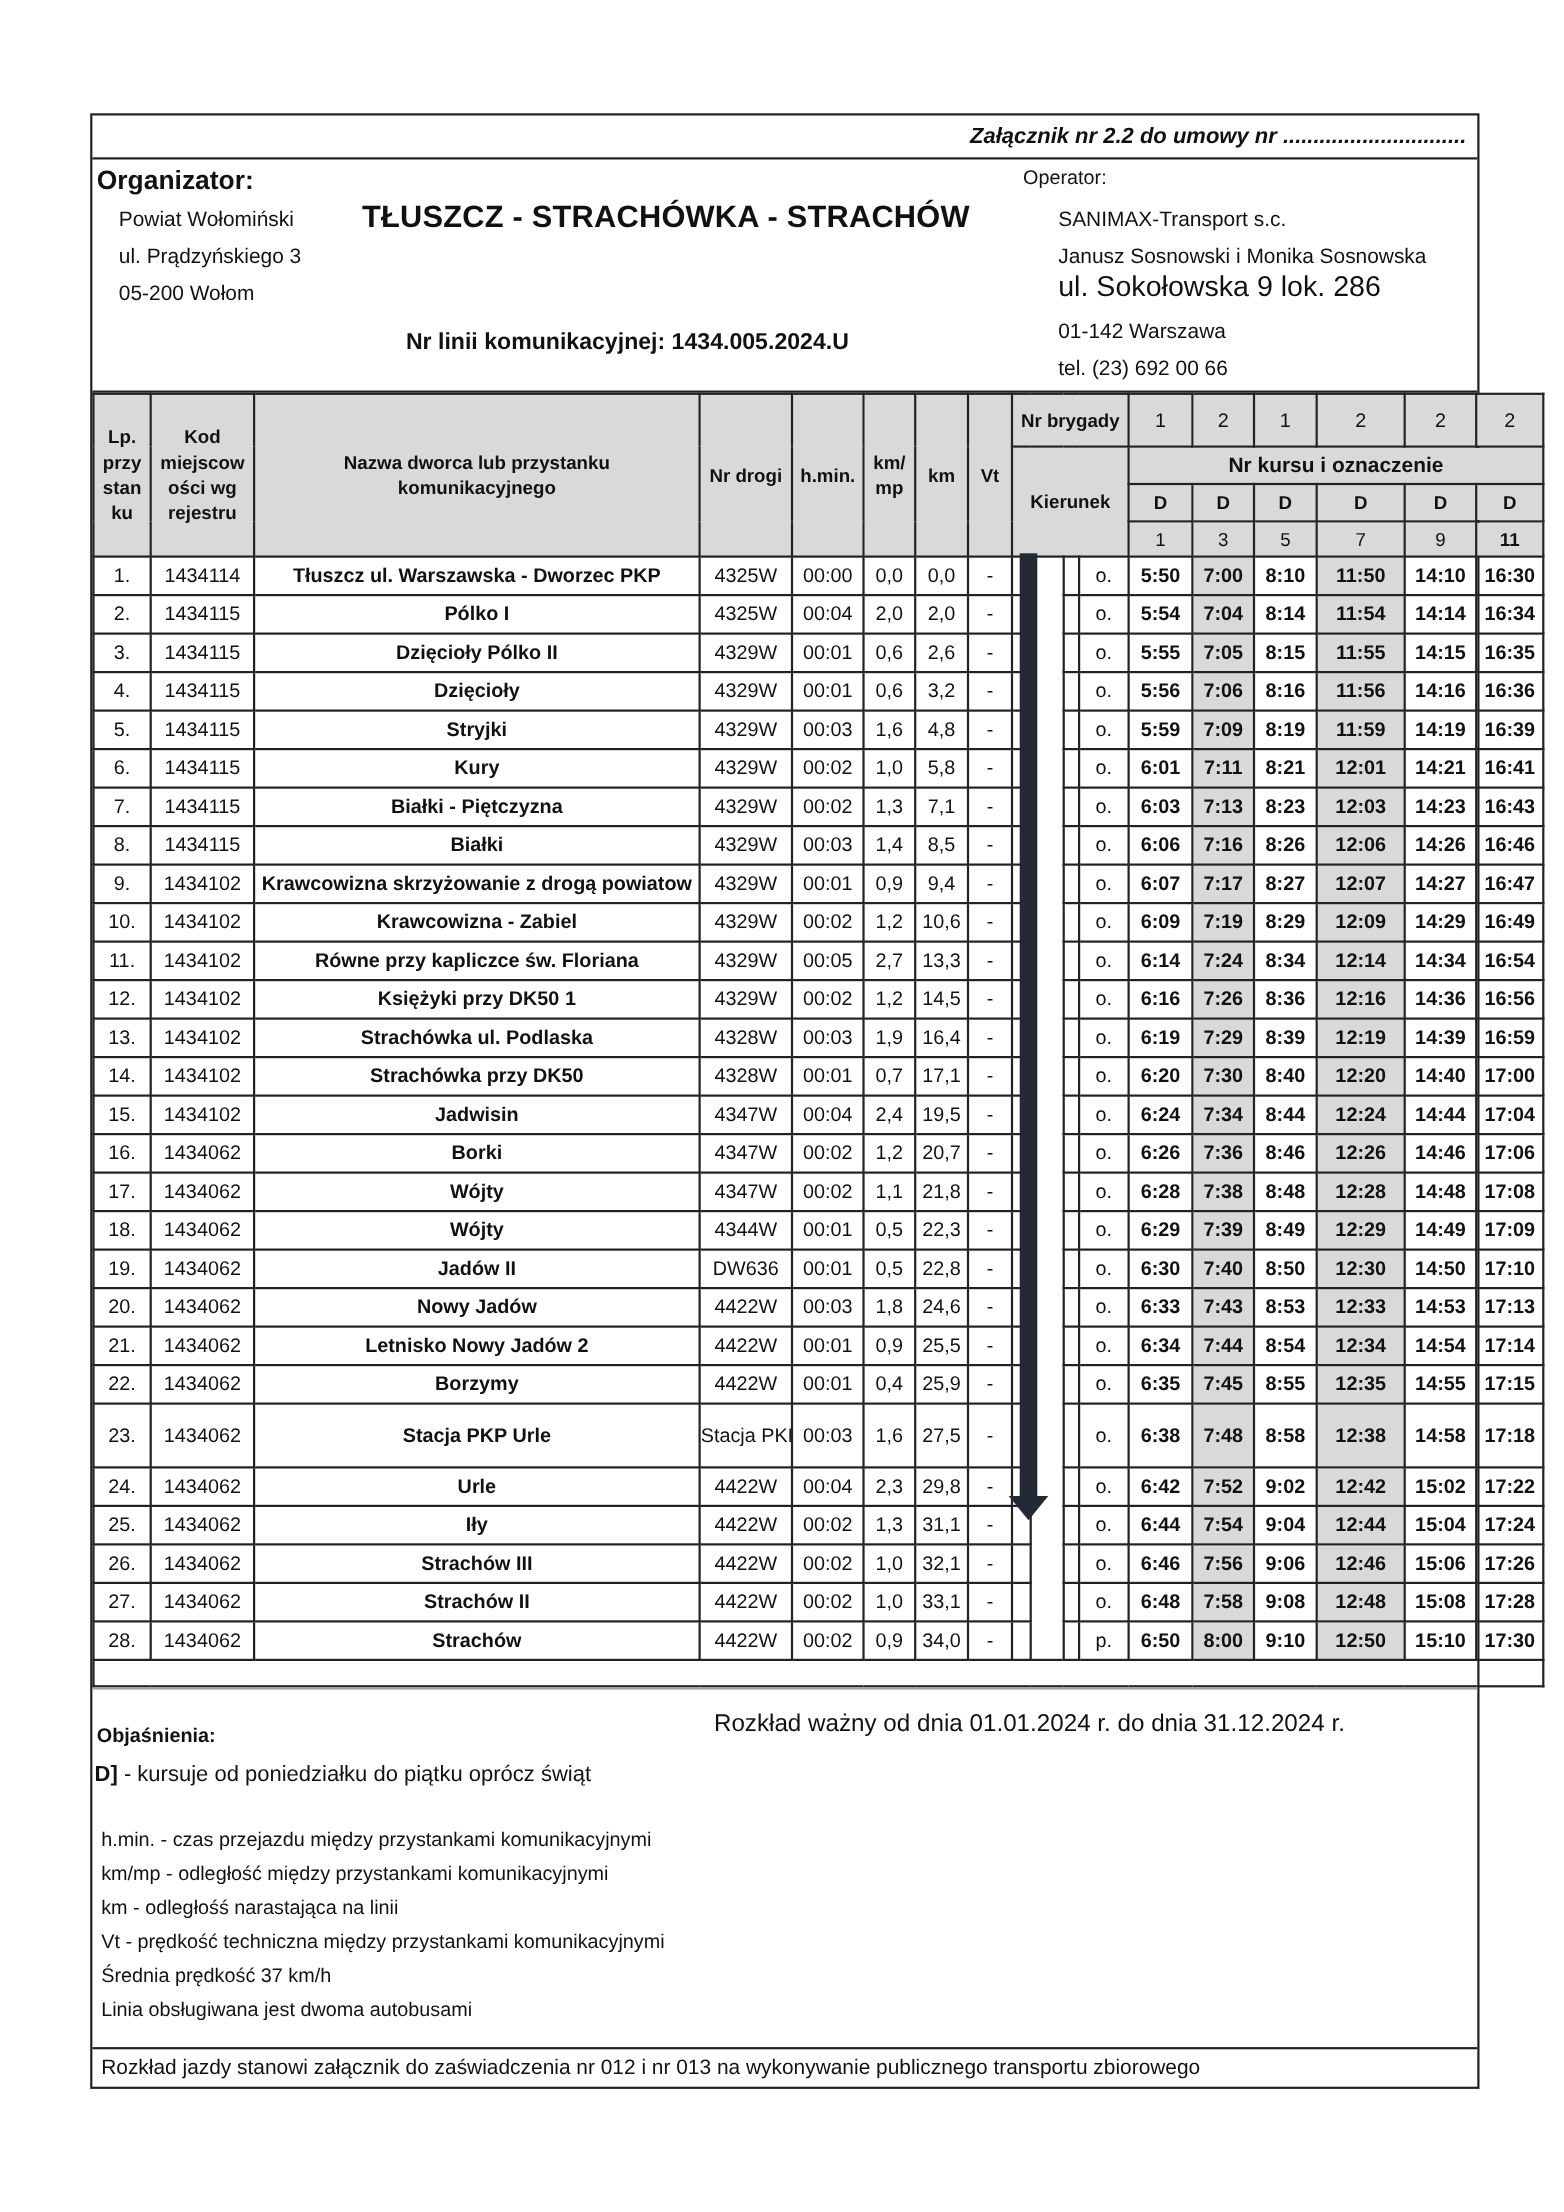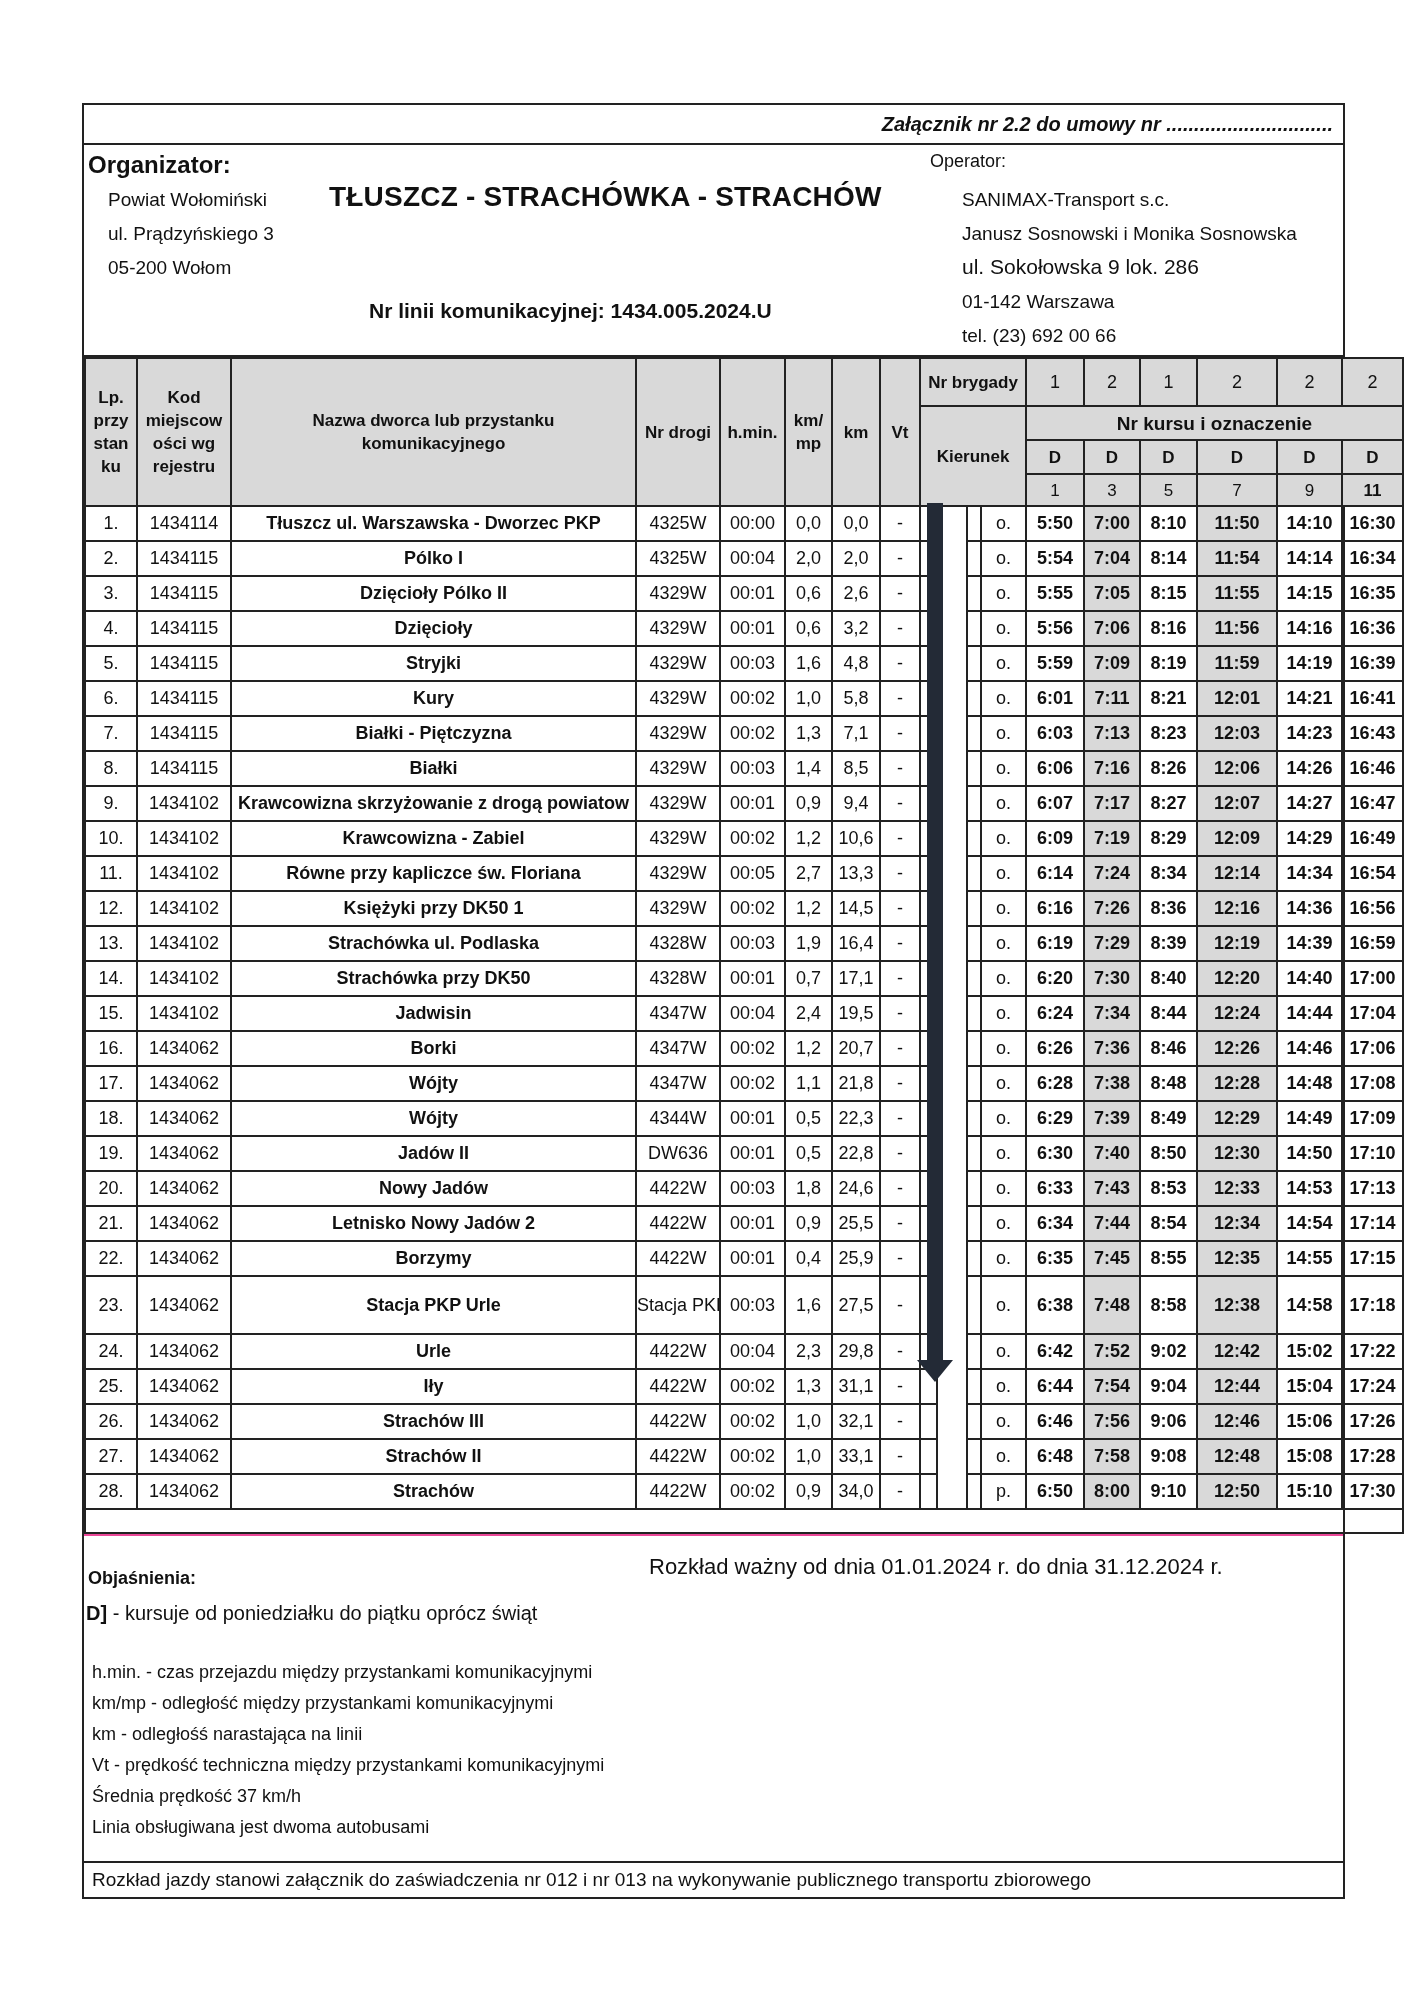--- a/index.html
+++ b/index.html
@@ -19,21 +19,21 @@
   th.small { font-size:12px; }
   td.name { text-align:left; font-weight:bold; padding-left:3px; }
   td.time { font-weight:bold; font-size:19px; }
   td.shade { background:#d9d9d9; }
   tr.row td { height:33px; }
   tr.row.tall td { height:56px; }
   td.road2 { white-space:normal; line-height:25px; font-size:17px; }
   .spacer-row td { height:22px; border-left:none; border-right:none; }
   .arrow { position:absolute; left:20px; width:16px; top:497px; height:1010px; background:#232a36; }
   .arrowhead { position:absolute; left:10px; top:1503px; width:0; height:0; border-left:18px solid transparent; border-right:18px solid transparent; border-top:22px solid #232a36; }
-  .notes { position:relative; height:325px; border-top:2px solid #ec4899; }
+  .notes { position:relative; height:325px; border-top:2px solid #a3a3a3; }
   .notes .obj { position:absolute; left:4px; top:32px; font-weight:bold; font-size:18px; }
   .notes .valid { position:absolute; left:565px; top:18px; font-size:22px; }
   .notes .dline { position:absolute; left:2px; top:66px; font-size:20px; }
   .notes .dline b { font-weight:bold; }
   .notes .exp { position:absolute; left:8px; font-size:18px; }
   .footer { height:34px; border-top:2px solid #222; font-size:19px; line-height:34px; padding-left:8px; }
 </style>
 </head>
 <body>
 
@@ -43,21 +43,21 @@
   <div class="header">
     <div class="org-label">Organizator:</div>
     <div class="org-line" style="top:44px">Powiat Wołomiński</div>
     <div class="org-line" style="top:78px">ul. Prądzyńskiego 3</div>
     <div class="org-line" style="top:112px">05-200 Wołom</div>
     <div class="title">TŁUSZCZ - STRACHÓWKA - STRACHÓW</div>
     <div class="lineno">Nr linii komunikacyjnej: 1434.005.2024.U</div>
     <div class="op-label">Operator:</div>
     <div class="op-line" style="top:44px">SANIMAX-Transport s.c.</div>
     <div class="op-line" style="top:78px">Janusz Sosnowski i Monika Sosnowska</div>
-    <div class="op-line" style="top:110px;font-size:21px">ul. Sokołowska 9 lok. 286</div>
+    <div class="op-line" style="top:100px;font-size:26px">ul. Sokołowska 9 lok. 286</div>
     <div class="op-line" style="top:146px">01-142 Warszawa</div>
     <div class="op-line" style="top:180px">tel. (23) 692 00 66</div>
   </div>
 
   <div style="position:relative">
     <div class="arrow" style="left:843px;top:146px;height:862px;"></div>
     <div class="arrowhead" style="left:833px;top:1003px;"></div>
 
     <table class="tt">
       <colgroup>

